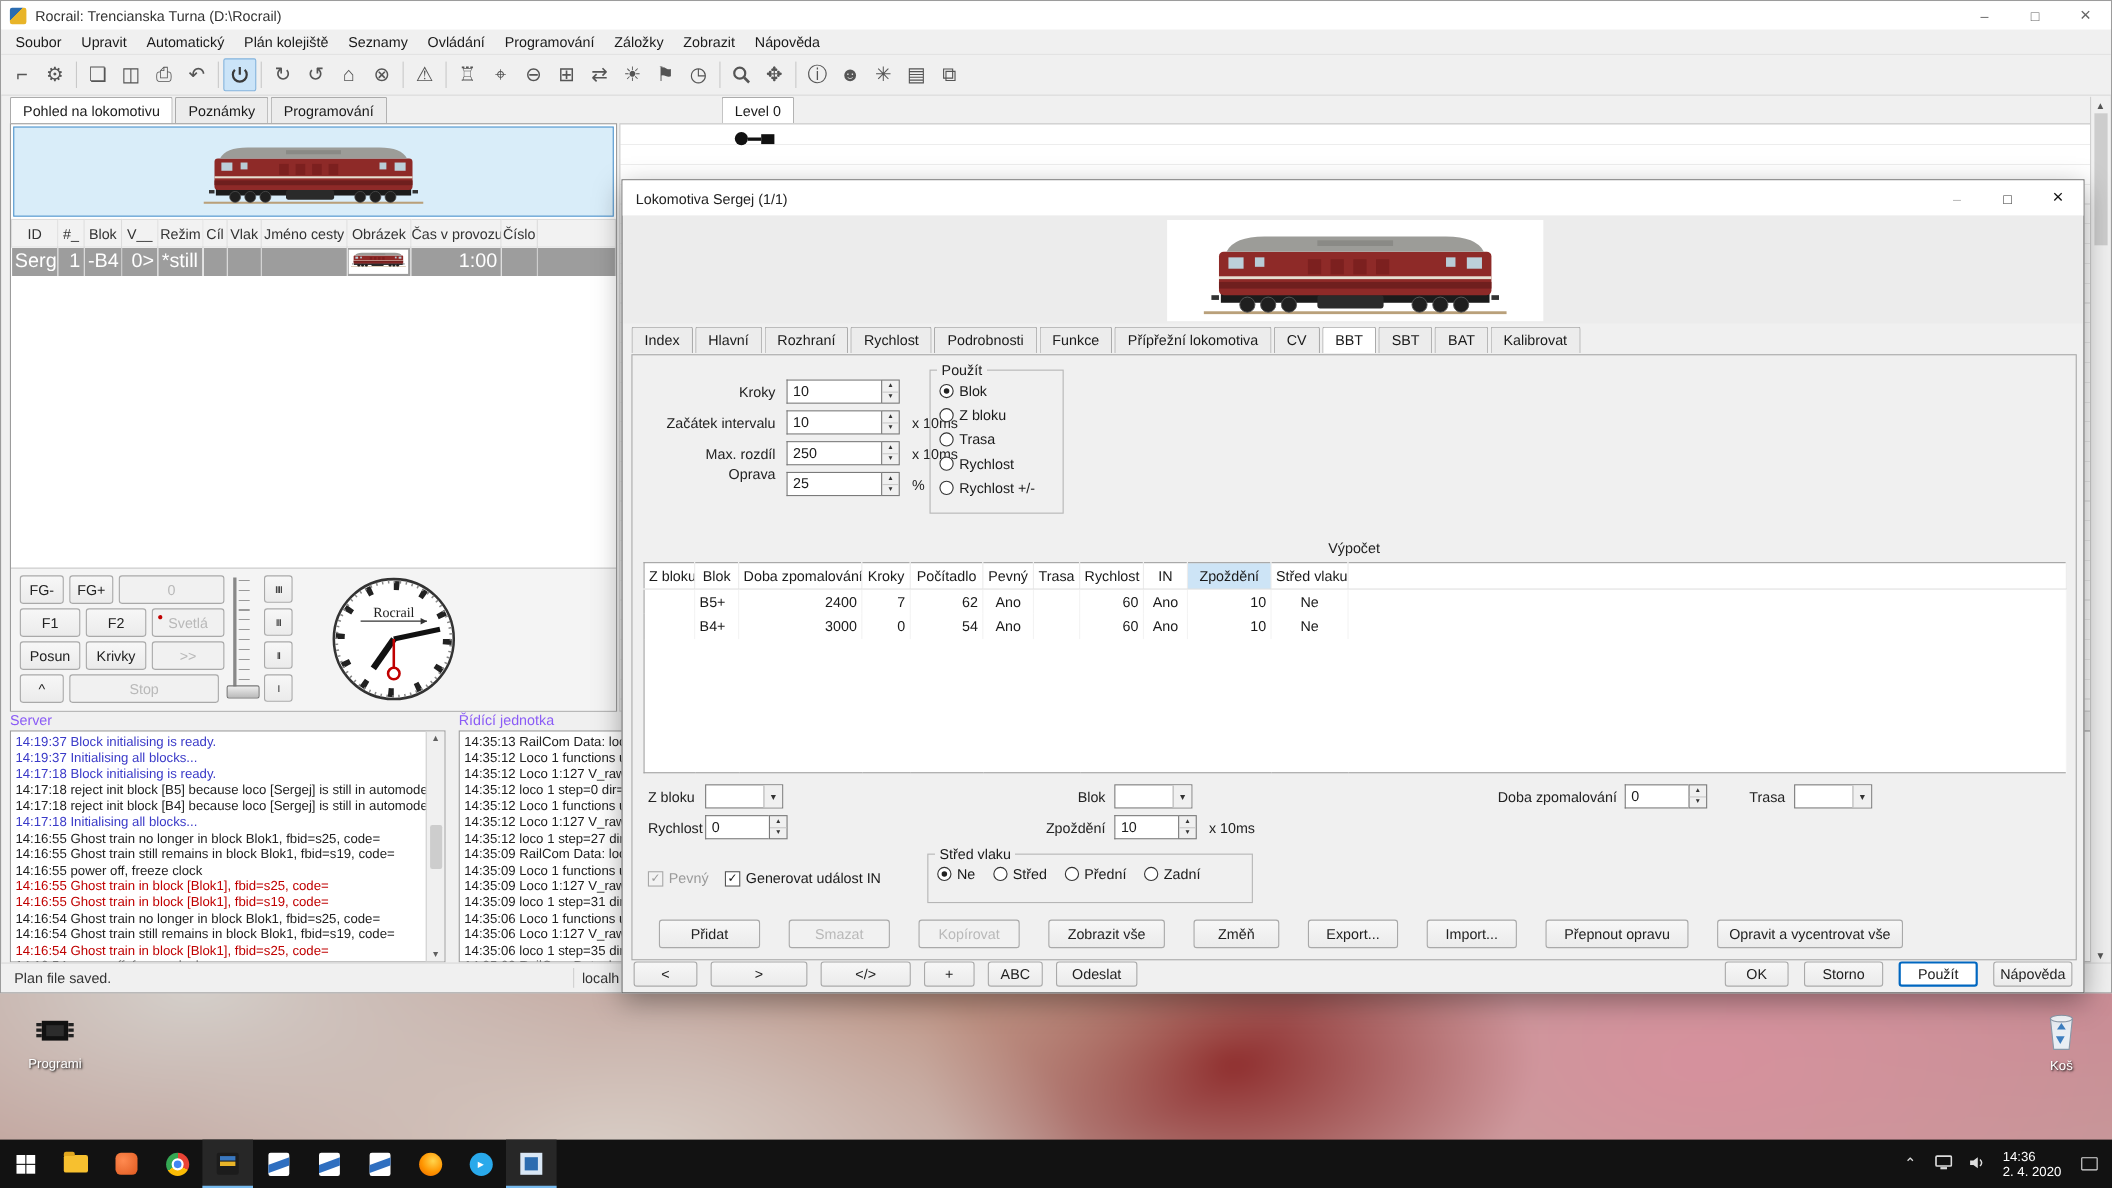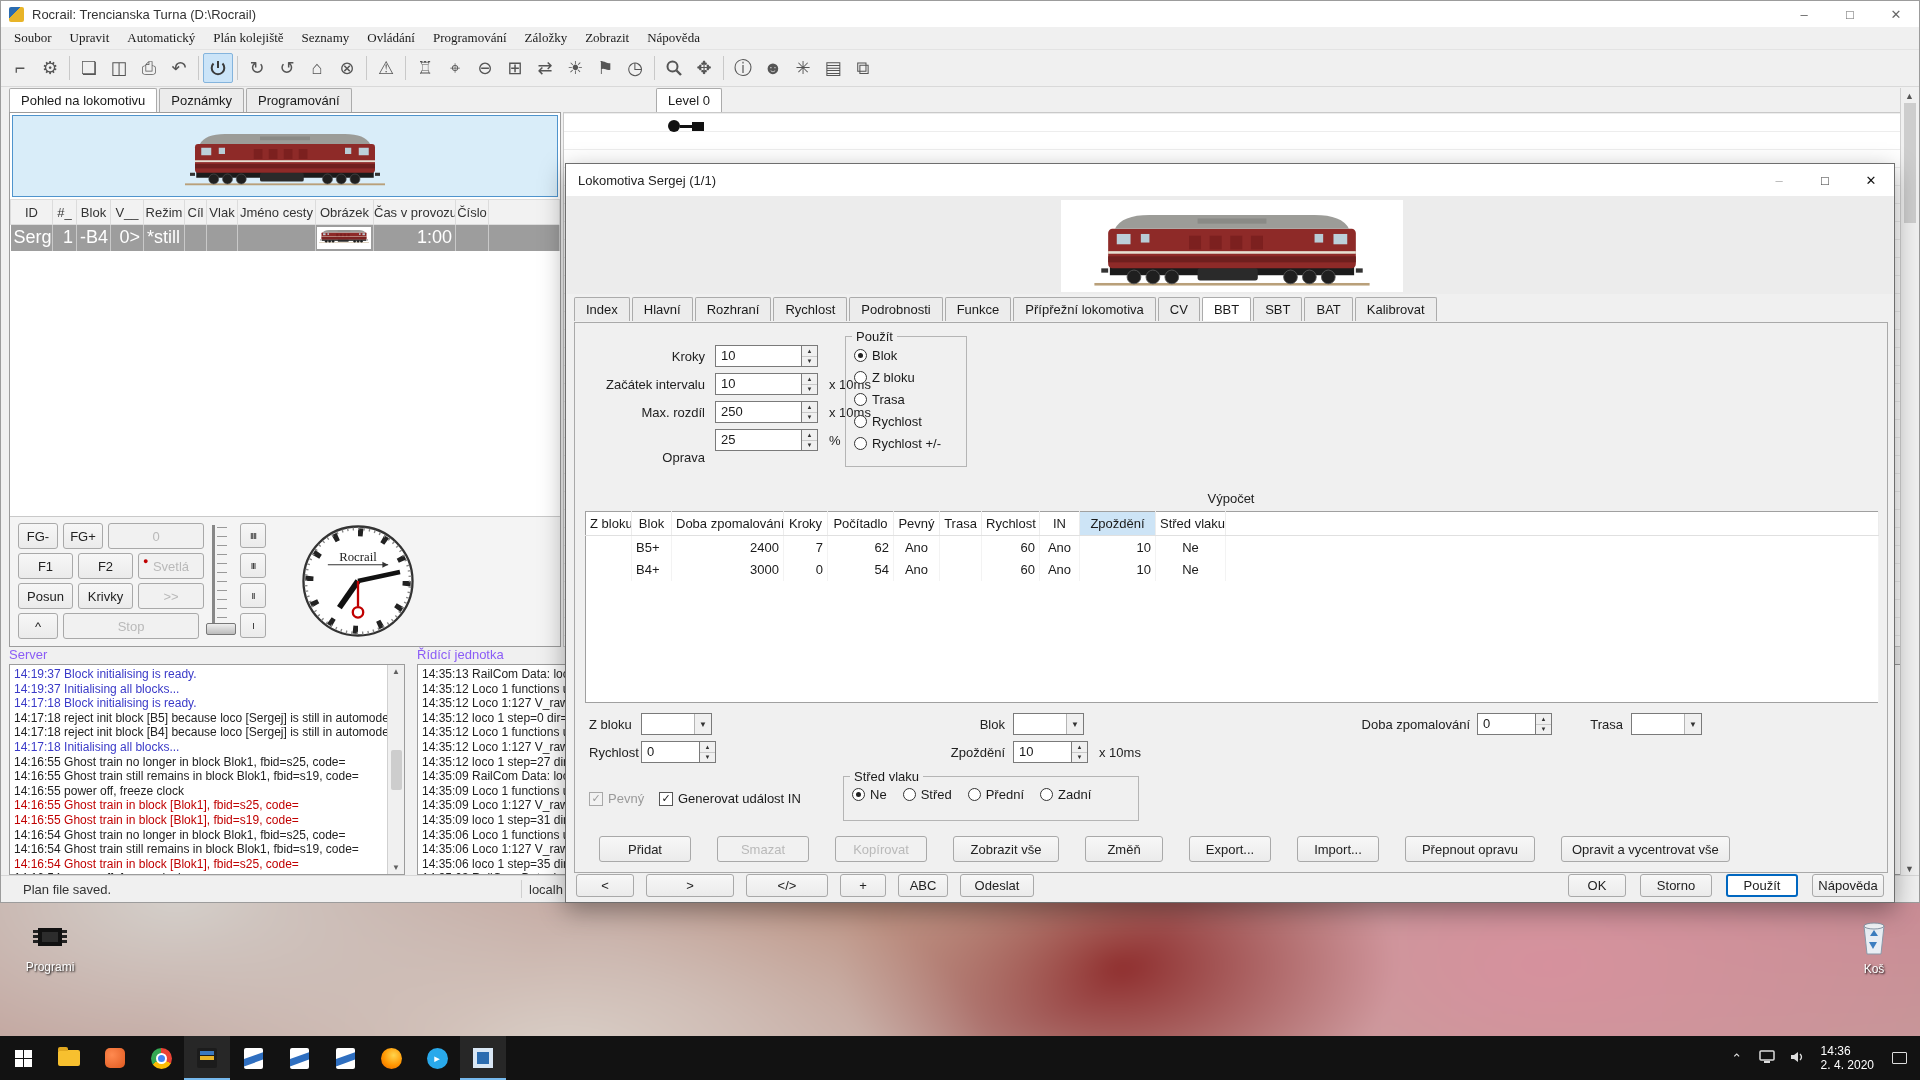--- a/index.html
+++ b/index.html
@@ -47,21 +47,21 @@
   legend { font-size:13px; padding:0 4px; margin-left:6px; }
 
   
   #mainwin { position:absolute; left:0; top:0; width:1920px; height:903px; background:#f0f0f0; z-index:2; border:1px solid #9c9c9c; }
   #titlebar { position:absolute; left:0; top:0; right:0; height:26px; background:#fff; display:flex; align-items:center; padding-left:8px; gap:8px; }
   #titlebar .appicon { width:15px; height:15px; background:linear-gradient(135deg,#2b6cb0 40%,#e8b428 40%); border-radius:2px; }
   #titlebar .ttl { font-size:13px; color:#333; }
   .wbtns { margin-left:auto; display:flex; height:100%; }
   .wbtn { width:46px; display:flex; align-items:center; justify-content:center; color:#666; font-size:13px; }
   #menubar { position:absolute; left:0; top:26px; right:0; height:23px; background:#f0f0f0; display:flex; align-items:center; padding-left:4px; border-bottom:1px solid #e3e3e3; }
-  #menubar .mi { padding:2px 9px; font-size:13px;font-family:Liberation Serif, serif; }
+  #menubar .mi { padding:2px 9px; font-size:13px; }
   #toolbar { position:absolute; left:0; top:49px; right:0; height:37px; background:#f0f0f0; display:flex; align-items:center; padding-left:4px; border-bottom:1px solid #d9d9d9; }
   .ticon { width:30px; height:30px; display:flex; align-items:center; justify-content:center; font-size:18px; color:#555; }
   .ticon.act { background:#cbe4f8; border:1px solid #84b4dd; border-radius:2px; }
   .tsep { width:1px; height:24px; background:#c9c9c9; margin:0 4px; }
 
   
   .tab { height:24px; display:inline-flex; align-items:center; padding:0 11px; font-size:13px;
     background:#ececec; border:1px solid #ababab; border-bottom:none; margin-right:2px; border-radius:2px 2px 0 0; }
   .tab.active { background:#fff; position:relative; }
   #tabsrow { position:absolute; left:8px; top:87px; height:24px; display:flex; }
@@ -459,21 +459,21 @@
     </div>
   </div>
 
   <div id="mainscroll">
     <span>▲</span>
       <span class="thumb"></span>
       <span class="dn">▼</span>
   </div>
 
   <div id="statusbar">
-    <span style="padding-left:22px;">Plan file saved.</span>
+    <span style="padding-left:12px;">Plan file saved.</span>
     <span class="sep"></span>
     <span style="position:absolute; left:528px;">localh</span>
   </div>
 </div>
 
 <div id="dialog">
   <div id="dlg-title">
     <div class="ttl">Lokomotiva Sergej (1/1)</div>
     <div class="wtitle-btns">
       <div class="wbtn" style="color:#b5b5b5">–</div>
@@ -529,21 +529,21 @@
     <div class="flabel r-end" style="left:0; top:82px; width:130px;">Max. rozdíl</div>
     <div class="spin" style="position:absolute; left:140px; top:78px;">
       <span class="val" style="min-width:86px;">250</span>
       <span class="ud">
           <span>▲</span>
           <span>▼</span>
         </span>
     </div>
     <div class="flabel" style="left:254px; top:82px;">x 10ms</div>
 
-    <div class="flabel r-end" style="left:0; top:127px; width:130px;">Oprava</div>
+    <div class="flabel r-end" style="left:0; top:100px; width:130px;">Oprava</div>
     <div class="spin" style="position:absolute; left:140px; top:106px;">
       <span class="val" style="min-width:86px;">25</span>
       <span class="ud">
           <span>▲</span>
           <span>▼</span>
         </span>
     </div>
     <div class="flabel" style="left:254px; top:110px;">%</div>
 
     <fieldset style="position:absolute; left:270px; top:6px; width:122px; height:138px;">

